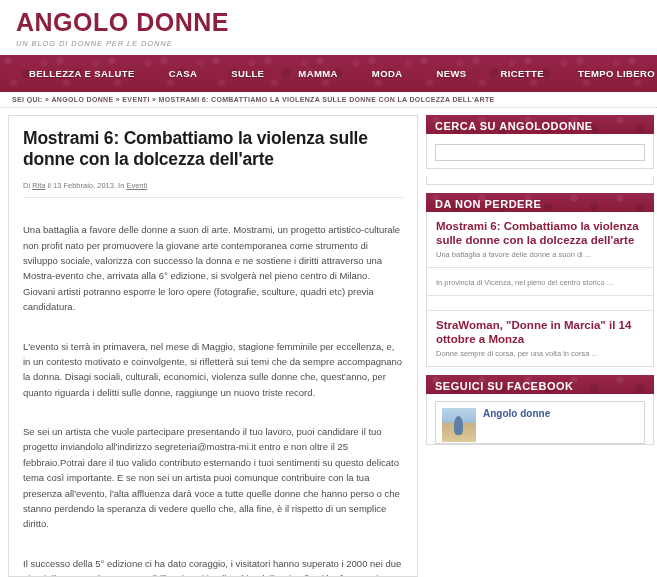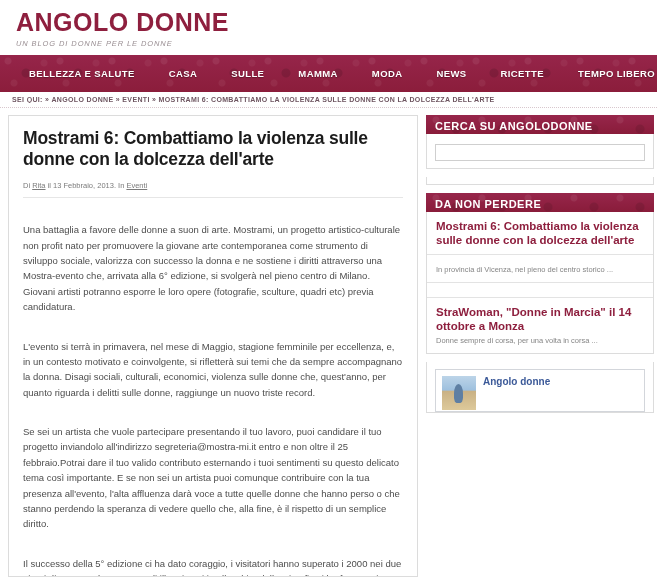--- a/index.html
+++ b/index.html
@@ -259,34 +259,36 @@
 
     <section class="widget">
       <div class="widget-box spot-box"></div>
     </section>
 
     <section class="widget">
       <div class="widget-head">DA NON PERDERE</div>
       <div class="post-list">
         <div class="post-item">
           <div class="post-title">Mostrami 6: Combattiamo la violenza sulle donne con la dolcezza dell'arte</div>
+          <div class="post-excerpt">Una battaglia a favore delle donne a suon di ...</div>
         </div>
         <div class="post-item">
           <div class="post-excerpt">In provincia di Vicenza, nel pieno del centro storico ...</div>
         </div>
         <div class="post-item">
         </div>
         <div class="post-item">
           <div class="post-title">StraWoman, "Donne in Marcia" il 14 ottobre a Monza</div>
           <div class="post-excerpt">Donne sempre di corsa, per una volta in corsa ...</div>
         </div>
       </div>
     </section>
 
     <section class="widget">
+      <div class="widget-head">SEGUICI SU FACEBOOK</div>
       <div class="fb-box">
         <div class="fb-inner">
           <div class="fb-thumb"></div>
           <div>
             <div class="fb-name">Angolo donne</div>
 
           </div>
         </div>
       </div>
     </section>

